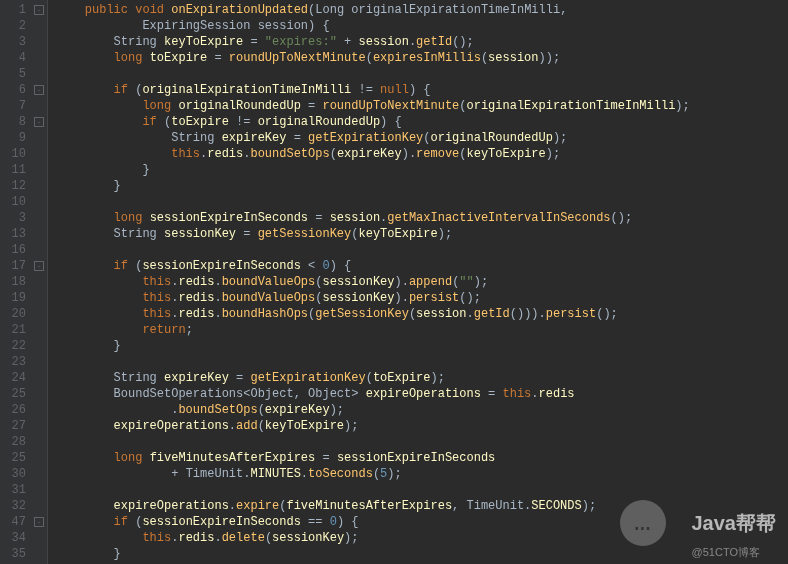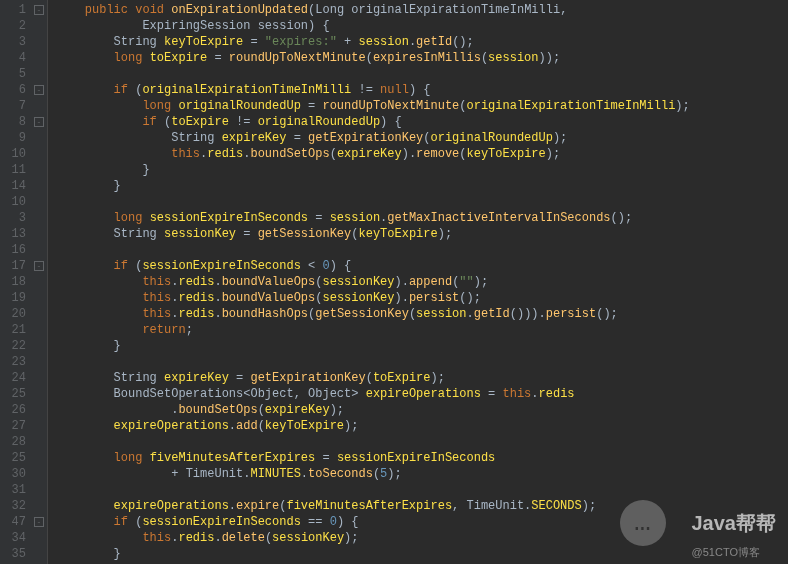--- a/index.html
+++ b/index.html
@@ -48,21 +48,21 @@
     cursor: pointer;
   }
   .code-area {
     padding: 2px 0 12px 8px;
     white-space: pre;
   }
   .code-area .ln { height: 16px; }
   .kw { color: #cc7832; }
   .str { color: #6a8759; }
   .num { color: #6897bb; }
-  .id { color: #fde047; }
+  .id { color: #fef9c3; }
   .mtd { color: #ffc66d; }
   .cls { color: #a9b7c6; }
   .punc { color: #a9b7c6; }
   .param { color: #a9b7c6; }
   .watermark {
     position: absolute;
     right: 12px;
     bottom: 18px;
     display:flex;
     align-items:center;
@@ -87,21 +87,21 @@
       <div>2</div>
       <div>3</div>
       <div>4</div>
       <div>5</div>
       <div>6</div>
       <div>7</div>
       <div>8</div>
       <div>9</div>
       <div>10</div>
       <div>11</div>
-      <div>14</div>
+      <div>12</div>
       <div>10</div>
       <div>3</div>
       <div>13</div>
       <div>16</div>
       <div>17</div>
       <div>18</div>
       <div>19</div>
       <div>20</div>
       <div>21</div>
       <div>22</div>

